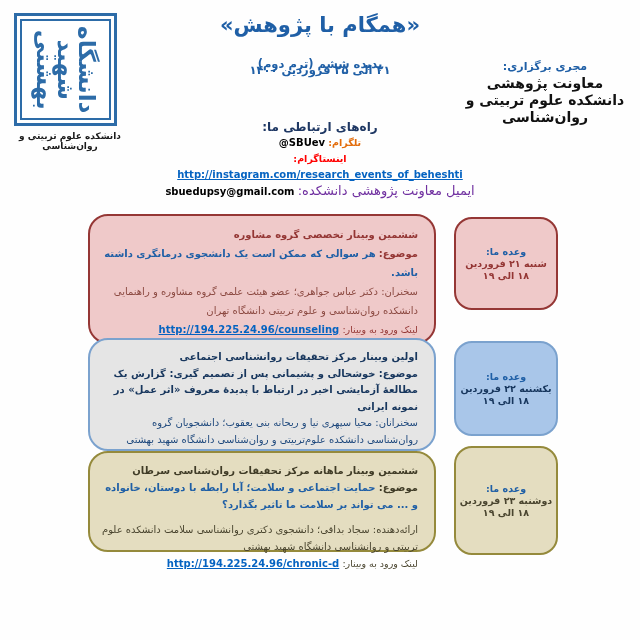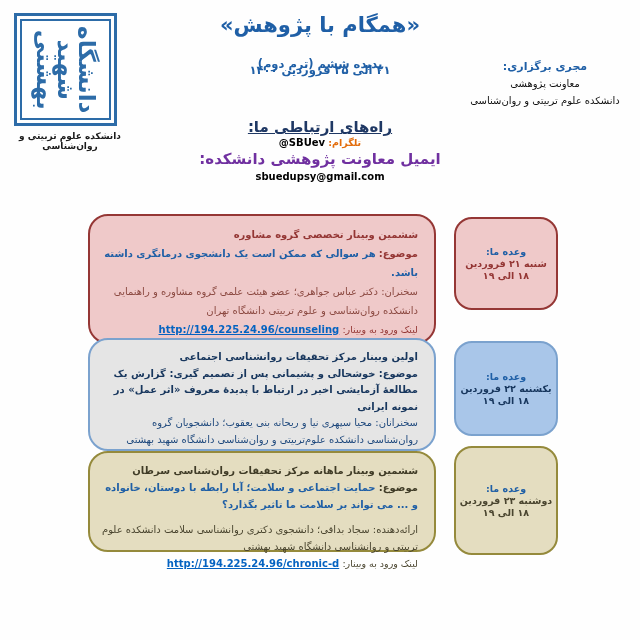--- a/index.html
+++ b/index.html
@@ -23,30 +23,30 @@
   
   .title { position:absolute; left:170px; top:13px; width:300px; text-align:center;
           font-size:21px; font-weight:bold; color:#1f5fa6; }
   .subtitle { position:absolute; left:170px; width:300px; text-align:center;
           font-size:11.5px; font-weight:bold; color:#1f5fa6; }
   .sub1 { top:57px; } .sub2 { top:63px; }
 
   .organizer { position:absolute; left:456px; top:58px; width:178px;
           text-align:center; line-height:17px; }
   .org-label { color:#1f5fa6; font-weight:bold; font-size:11px; }
-  .org-line  { color:#111; font-weight:normal; font-size:10px; }
+  .org-line  { color:#111; font-weight:bold; font-size:14px; }
 
   
   .contact { position:absolute; left:150px; top:119px; width:340px;
           text-align:center; line-height:16px; }
-  .c-head   { font-size:15px; font-weight:bold; color:#1f3864;text-decoration:underline; }
+  .c-head   { font-size:12px; font-weight:bold; color:#1f3864; }
   .c-line   { font-size:10px; color:#000; }
   .tg-label { color:#e36c0a; font-weight:bold; font-size:9.5px; }
   .ig-label { color:#ff0000; font-weight:bold; font-size:9.5px; }
-  .em-label { color:#7030a0; font-weight:bold; font-size:15px; }
+  .em-label { color:#7030a0; font-weight:normal; font-size:13px; }
   .c-val    { font-weight:bold; color:#000; }
   .link     { color:#0563c1; font-weight:bold; text-decoration:underline; cursor:pointer; }
 
   
   .ev { position:absolute; left:88px; width:348px; border-radius:20px;
         border:2px solid; padding:9px 16px 0 10px; }
   .ev--1 { top:214px; height:130px; background:#efc9c9; border-color:#953735; }
   .ev--2 { top:338px; height:113px; background:#e5e5e5; border-color:#7ba2ce; }
   .ev--3 { top:451px; height:101px; background:#e4ddc0; border-color:#958a3c; }
 
@@ -109,20 +109,24 @@
     <div class="org-line">دانشکده علوم تربیتی و روان‌شناسی</div>
   </div>
 
   <div class="contact">
     <div class="c-head">راه‌های ارتباطی ما:</div>
     <div class="c-line">
       <span class="tg-label">تلگرام:</span>
       <span class="c-val ltr">@SBUev</span>
     </div>
     <div class="c-line">
+      <span class="ig-label">اینستاگرام:</span>
+      <a class="link ltr">http://instagram.com/research_events_of_beheshti</a>
+    </div>
+    <div class="c-line">
       <span class="em-label">ایمیل معاونت پژوهشی دانشکده:</span>
       <span class="c-val ltr">sbuedupsy@gmail.com</span>
     </div>
   </div>
 
   <div class="ev ev--1">
     <div class="line ev-title">ششمین وبینار تخصصی گروه مشاوره</div>
     <div class="line">
       <span class="topic-label">موضوع:</span>
       <span class="topic-text">هر سوالی که ممکن است یک دانشجوی درمانگری داشته باشد.</span>

